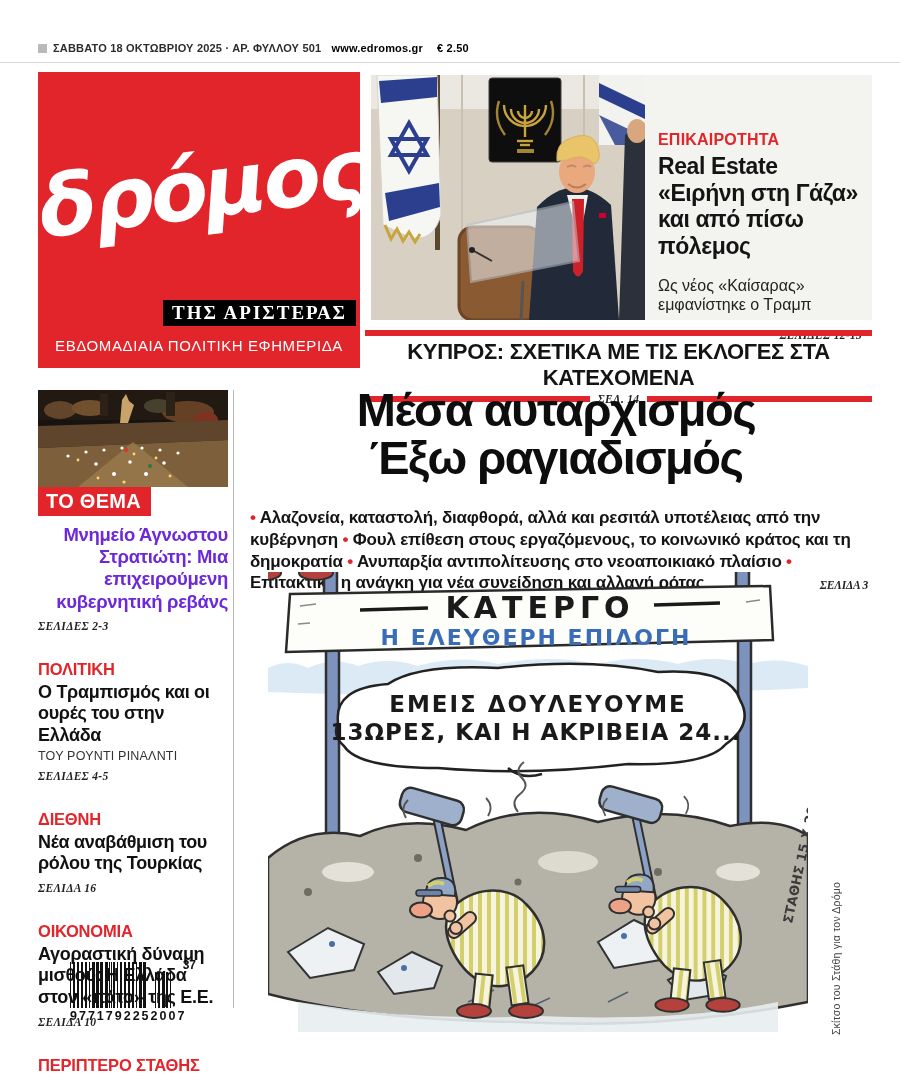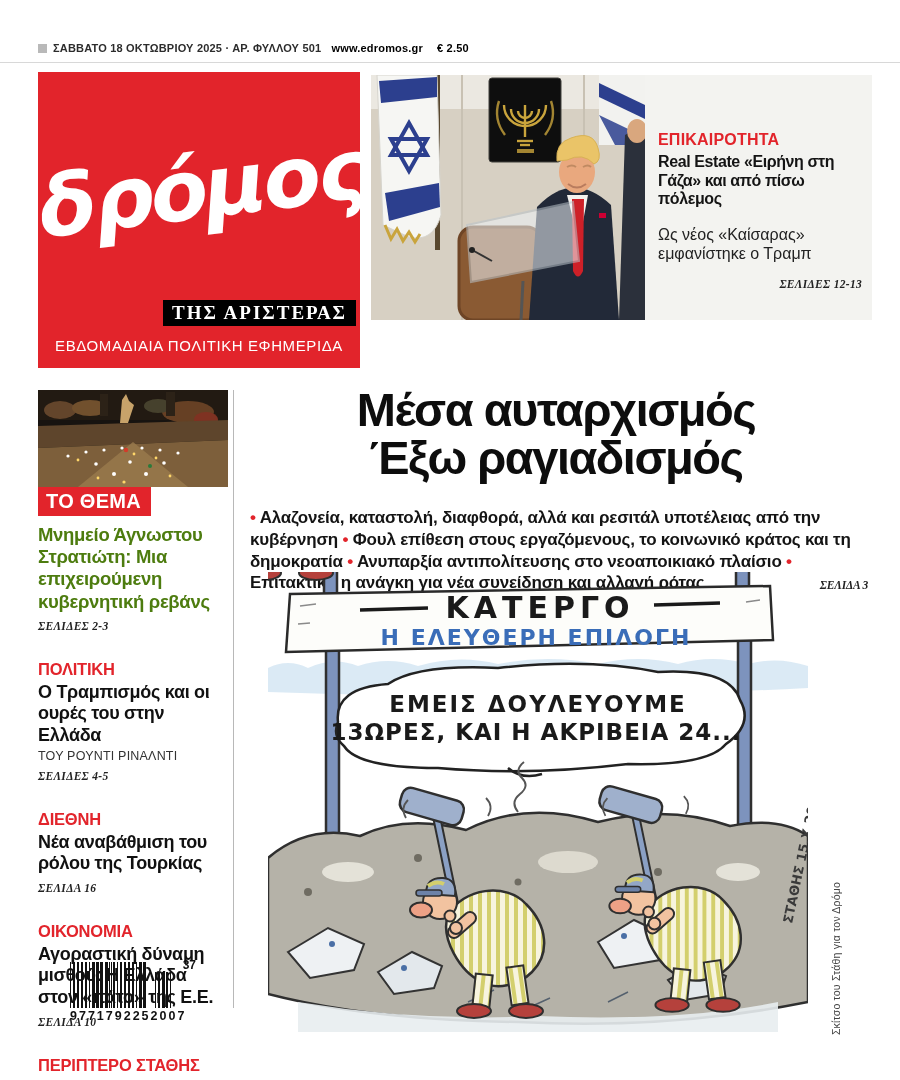--- a/index.html
+++ b/index.html
@@ -21,38 +21,38 @@
         font-family:"Liberation Serif",serif;font-weight:bold;font-size:19px;letter-spacing:2px;
         padding:2px 9px;}
   .tagline{position:absolute;left:0;bottom:14px;width:100%;text-align:center;color:#fff;
         font-size:15px;letter-spacing:.6px;}
   
   .photo{position:absolute;left:371px;top:75px;width:274px;height:245px;overflow:hidden;}
   
   .topstory{position:absolute;left:645px;top:75px;width:227px;height:245px;background:#f3f3f0;
         box-sizing:border-box;padding:56px 10px 0 13px;}
   .kicker{color:#e2242b;font-weight:bold;font-size:16px;letter-spacing:.2px;margin-bottom:4px;}
-  .topstory-title{font-size:16px;font-weight:bold;line-height:1.16;letter-spacing:-.4px;color:#141414;}
+  .topstory-title{font-size:23px;font-weight:bold;line-height:1.16;letter-spacing:-.4px;color:#141414;}
   .topstory-sub{margin-top:16px;font-size:16px;line-height:1.22;color:#222;}
   .topstory-pages{margin-top:10px;text-align:right;}
   .pgref{font-family:"Liberation Serif",serif;font-style:italic;font-weight:bold;font-size:11.5px;color:#222;letter-spacing:.3px;}
   
   .cyprus{position:absolute;left:365px;top:330px;width:507px;}
   .cyprus .bar{height:6px;background:#e2242b;}
   .cyprus .title{width:100%;text-align:center;font-size:22px;font-weight:bold;letter-spacing:-.3px;
         padding:3px 0 2px 0;color:#141414;}
   .cyprus .bottom{display:flex;align-items:center;gap:8px;}
   .cyprus .bottom .bar{flex:1;}
   
   .sidebar{position:absolute;left:38px;top:390px;width:190px;}
   .side-divider{position:absolute;left:233px;top:390px;width:1px;height:618px;background:#b8b8b8;}
   .sidephoto{width:190px;height:97px;display:block;}
   .tothema{display:inline-block;background:#e2242b;color:#fff;font-weight:bold;font-size:20px;
         padding:3px 10px 3px 8px;margin-top:0px;letter-spacing:.3px;}
-  .side-lead-title{margin-top:8px;font-size:18.5px;font-weight:bold;line-height:1.2;letter-spacing:-.3px;color:#4d7c0f;}
+  .side-lead-title{margin-top:8px;font-size:18.5px;font-weight:bold;line-height:1.2;letter-spacing:-.3px;color:#6d28d9;text-align:right;}
   .side-sec{margin-top:26px;}
   .side-label{color:#e2242b;font-weight:bold;font-size:16.5px;letter-spacing:-.2px;}
   .side-title{margin-top:3px;font-size:18px;font-weight:bold;line-height:1.2;letter-spacing:-.3px;color:#111;}
   .side-by{margin-top:2px;font-size:12.5px;color:#333;letter-spacing:.2px;}
   .side-pg{margin-top:3px;}
   
   .barcode{position:absolute;left:70px;top:962px;width:130px;}
   .bc-row{display:flex;align-items:flex-end;}
   .bc-main{height:46px;}
   .bc-main i,.bc-addon i{display:inline-block;height:100%;background:#111;}
@@ -157,20 +157,29 @@
     </svg>
   </div>
 
   <div class="topstory">
     <div class="kicker">ΕΠΙΚΑΙΡΟΤΗΤΑ</div>
     <div class="topstory-title">Real Estate «Ειρήνη στη Γάζα» και από πίσω πόλεμος</div>
     <div class="topstory-sub">Ως νέος «Καίσαρας» εμφανίστηκε ο Τραμπ</div>
     <div class="topstory-pages"><span class="pgref">ΣΕΛΙΔΕΣ 12-13</span></div>
   </div>
 
+  <div class="cyprus">
+    <div class="bar"></div>
+    <div class="title">ΚΥΠΡΟΣ: ΣΧΕΤΙΚΑ ΜΕ ΤΙΣ ΕΚΛΟΓΕΣ ΣΤΑ ΚΑΤΕΧΟΜΕΝΑ</div>
+    <div class="bottom">
+      <div class="bar"></div>
+      <span class="pgref">ΣΕΛ. 14</span>
+      <div class="bar"></div>
+    </div>
+  </div>
 
   <div class="sidebar">
     <svg class="sidephoto" viewBox="0 0 190 97">
       <rect width="190" height="97" fill="#171310"></rect>
       <rect y="0" width="190" height="30" fill="#221a12"></rect>
       <g opacity=".9">
         <ellipse cx="22" cy="20" rx="16" ry="9" fill="#6b4a2e"></ellipse>
         <ellipse cx="52" cy="18" rx="18" ry="8" fill="#7a5630"></ellipse>
         <ellipse cx="150" cy="22" rx="26" ry="11" fill="#6e4526"></ellipse>
         <ellipse cx="168" cy="30" rx="12" ry="8" fill="#8a3524"></ellipse>

